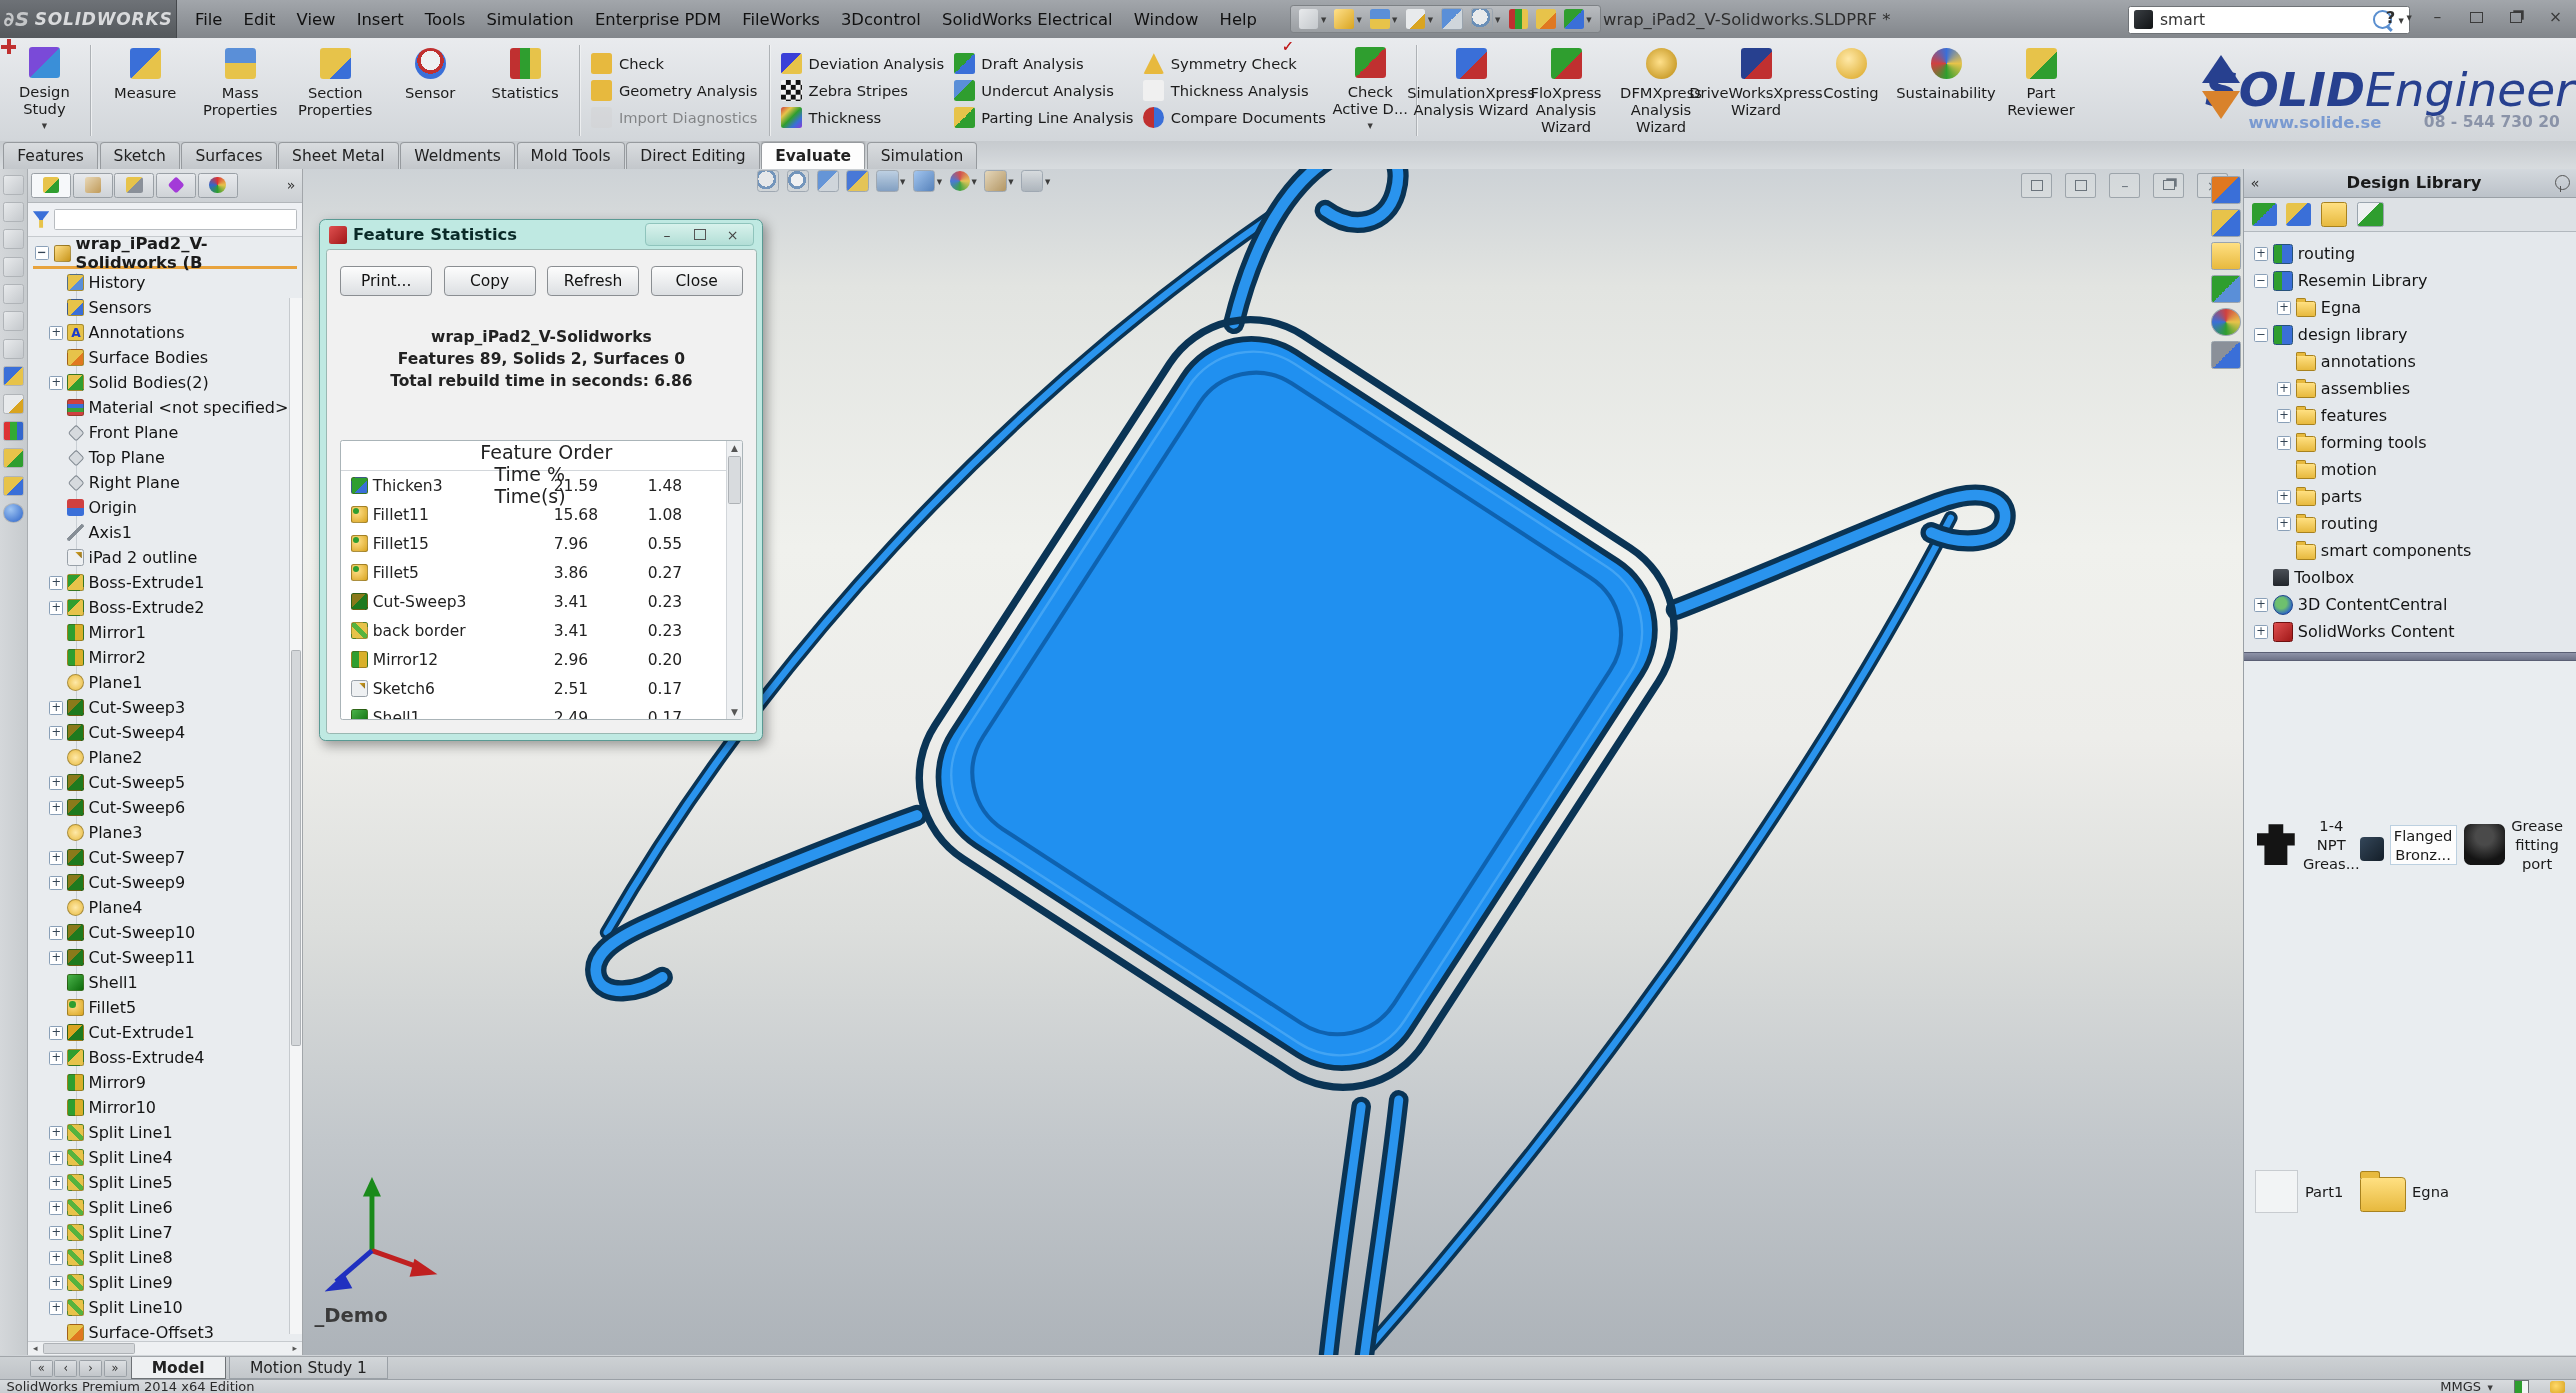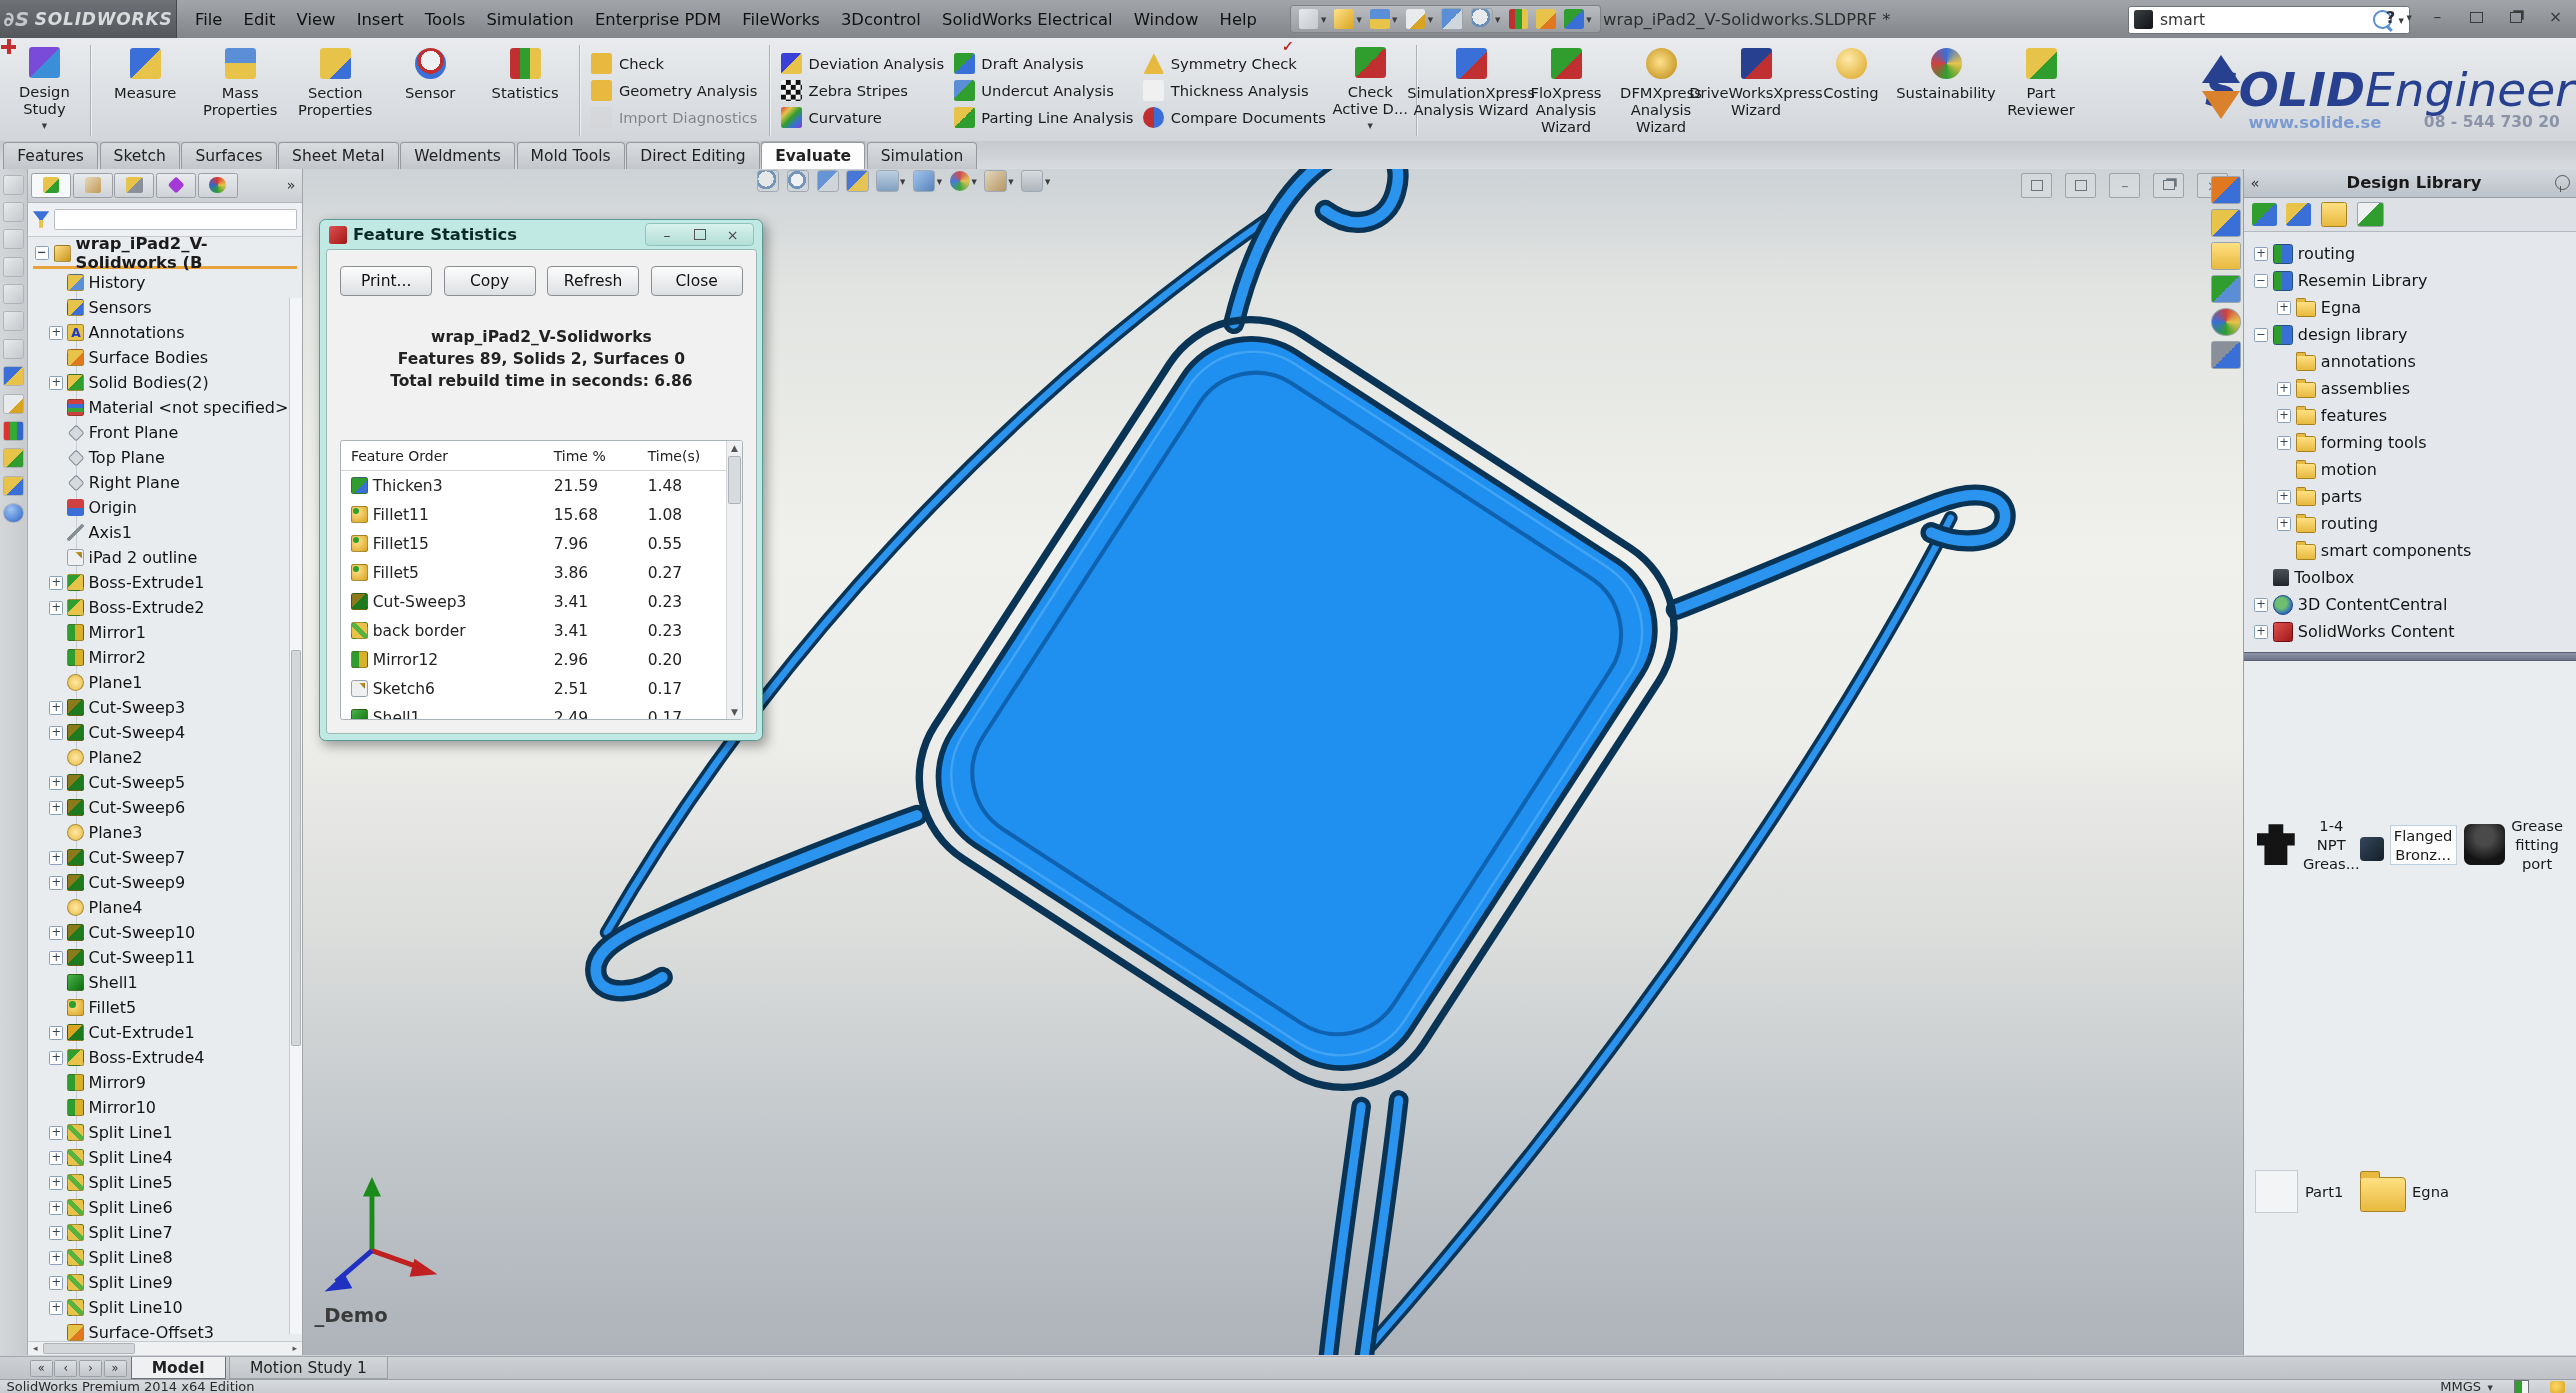--- a/index.html
+++ b/index.html
@@ -181,21 +181,21 @@
   .dlg-icon{width:18px;height:18px;background:linear-gradient(135deg,#e05050,#a01818);border-radius:2.5px;}
   .dlg-title-text{font-size:16.4px;color:#0a2a28;flex:1;font-weight:bold;}
   .dlg-btns{display:flex;gap:4.9px;border:0.8px solid #8fc4bc;border-radius:4.1px;padding:1.6px 6.5px;background:linear-gradient(180deg,#d8f2ec,#b2ded6);}
   .dlg-wbtn{width:28px;height:18px;display:flex;align-items:center;justify-content:center;color:#444;font-size:14px;}
   .dlg-wbtn .sq{width:9.8px;height:8.2px;border:1.6px solid #555;}
   .dlg-body{position:absolute;left:5.7px;right:5.7px;top:29px;bottom:5.7px;background:#f1f1f1;border:0.8px solid #9ab8b2;border-radius:3.3px;padding:11.4px 13px;box-sizing:border-box;}
   .btnrow{display:flex;gap:11.4px;justify-content:space-between;margin-top:4.9px;}
   .pushbtn{flex:1;height:28px;background:linear-gradient(180deg,#fdfdfd,#dcdfe2);border:0.8px solid #8a8e92;border-radius:4.1px;font-size:15.5px;display:flex;align-items:center;justify-content:center;color:#111;}
   .dlg-info{margin-top:30px;text-align:center;font-weight:bold;font-size:15.5px;line-height:22px;color:#222;}
   .stat-table{position:absolute;left:13px;right:13px;top:190px;bottom:13px;background:#fff;border:0.8px solid #aab4b8;border-radius:2.5px;overflow:hidden;}
-  .stat-head{display:flex;height:29px;align-items:center;border-bottom:0.8px solid #d2d6da;font-size:14px;color:#222;}
+  .stat-head{display:flex;height:29px;align-items:center;border-bottom:0.8px solid #d2d6da;font-size:19px;color:#222;flex-direction:column;}
   .sc-name{flex:1;padding-left:9.8px;display:flex;align-items:center;gap:4.9px;}
   .sc-pct{width:94px;}
   .sc-sec{width:94px;}
   .stat-row{display:flex;height:29px;align-items:center;font-size:15.5px;color:#222;}
   .stat-scroll{position:absolute;right:0;top:0;bottom:0;width:14.7px;background:#eef0f2;border-left:0.8px solid #d2d6da;display:flex;flex-direction:column;align-items:center;}
   .ss-arrow{font-size:9px;color:#555;height:14.7px;line-height:14.7px;}
   .ss-thumb{width:11.4px;height:46px;background:#d8dbde;border:0.8px solid #aeb2b6;border-radius:1.6px;}
   .ss-spacer{flex:1;}
 
   
@@ -388,21 +388,21 @@
     <div class="rb-small">
           <span class="rb-smicon ic-dev"></span>
           <span>Deviation Analysis</span>
         </div>
         <div class="rb-small">
           <span class="rb-smicon ic-zebra"></span>
           <span>Zebra Stripes</span>
         </div>
         <div class="rb-small">
           <span class="rb-smicon ic-curv"></span>
-          <span>Curvature</span>
+          <span>Thickness</span>
         </div>
       </div>
     <div class="rb-col">
 
     <div class="rb-small">
           <span class="rb-smicon ic-draft"></span>
           <span>Draft Analysis</span>
         </div>
         <div class="rb-small">
           <span class="rb-smicon ic-undercut"></span>

